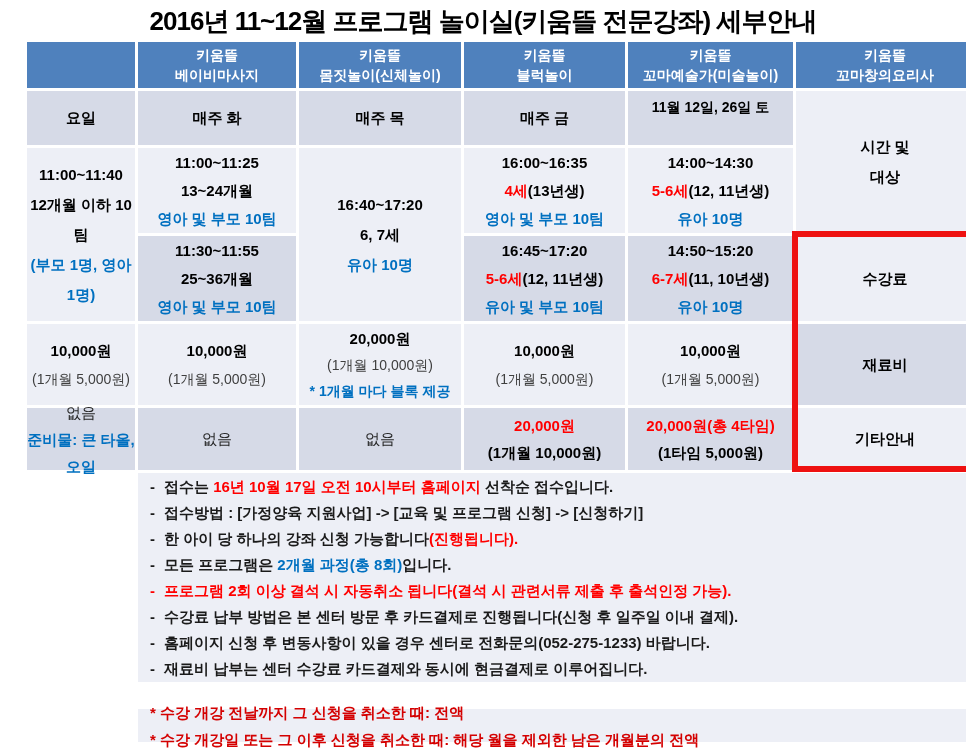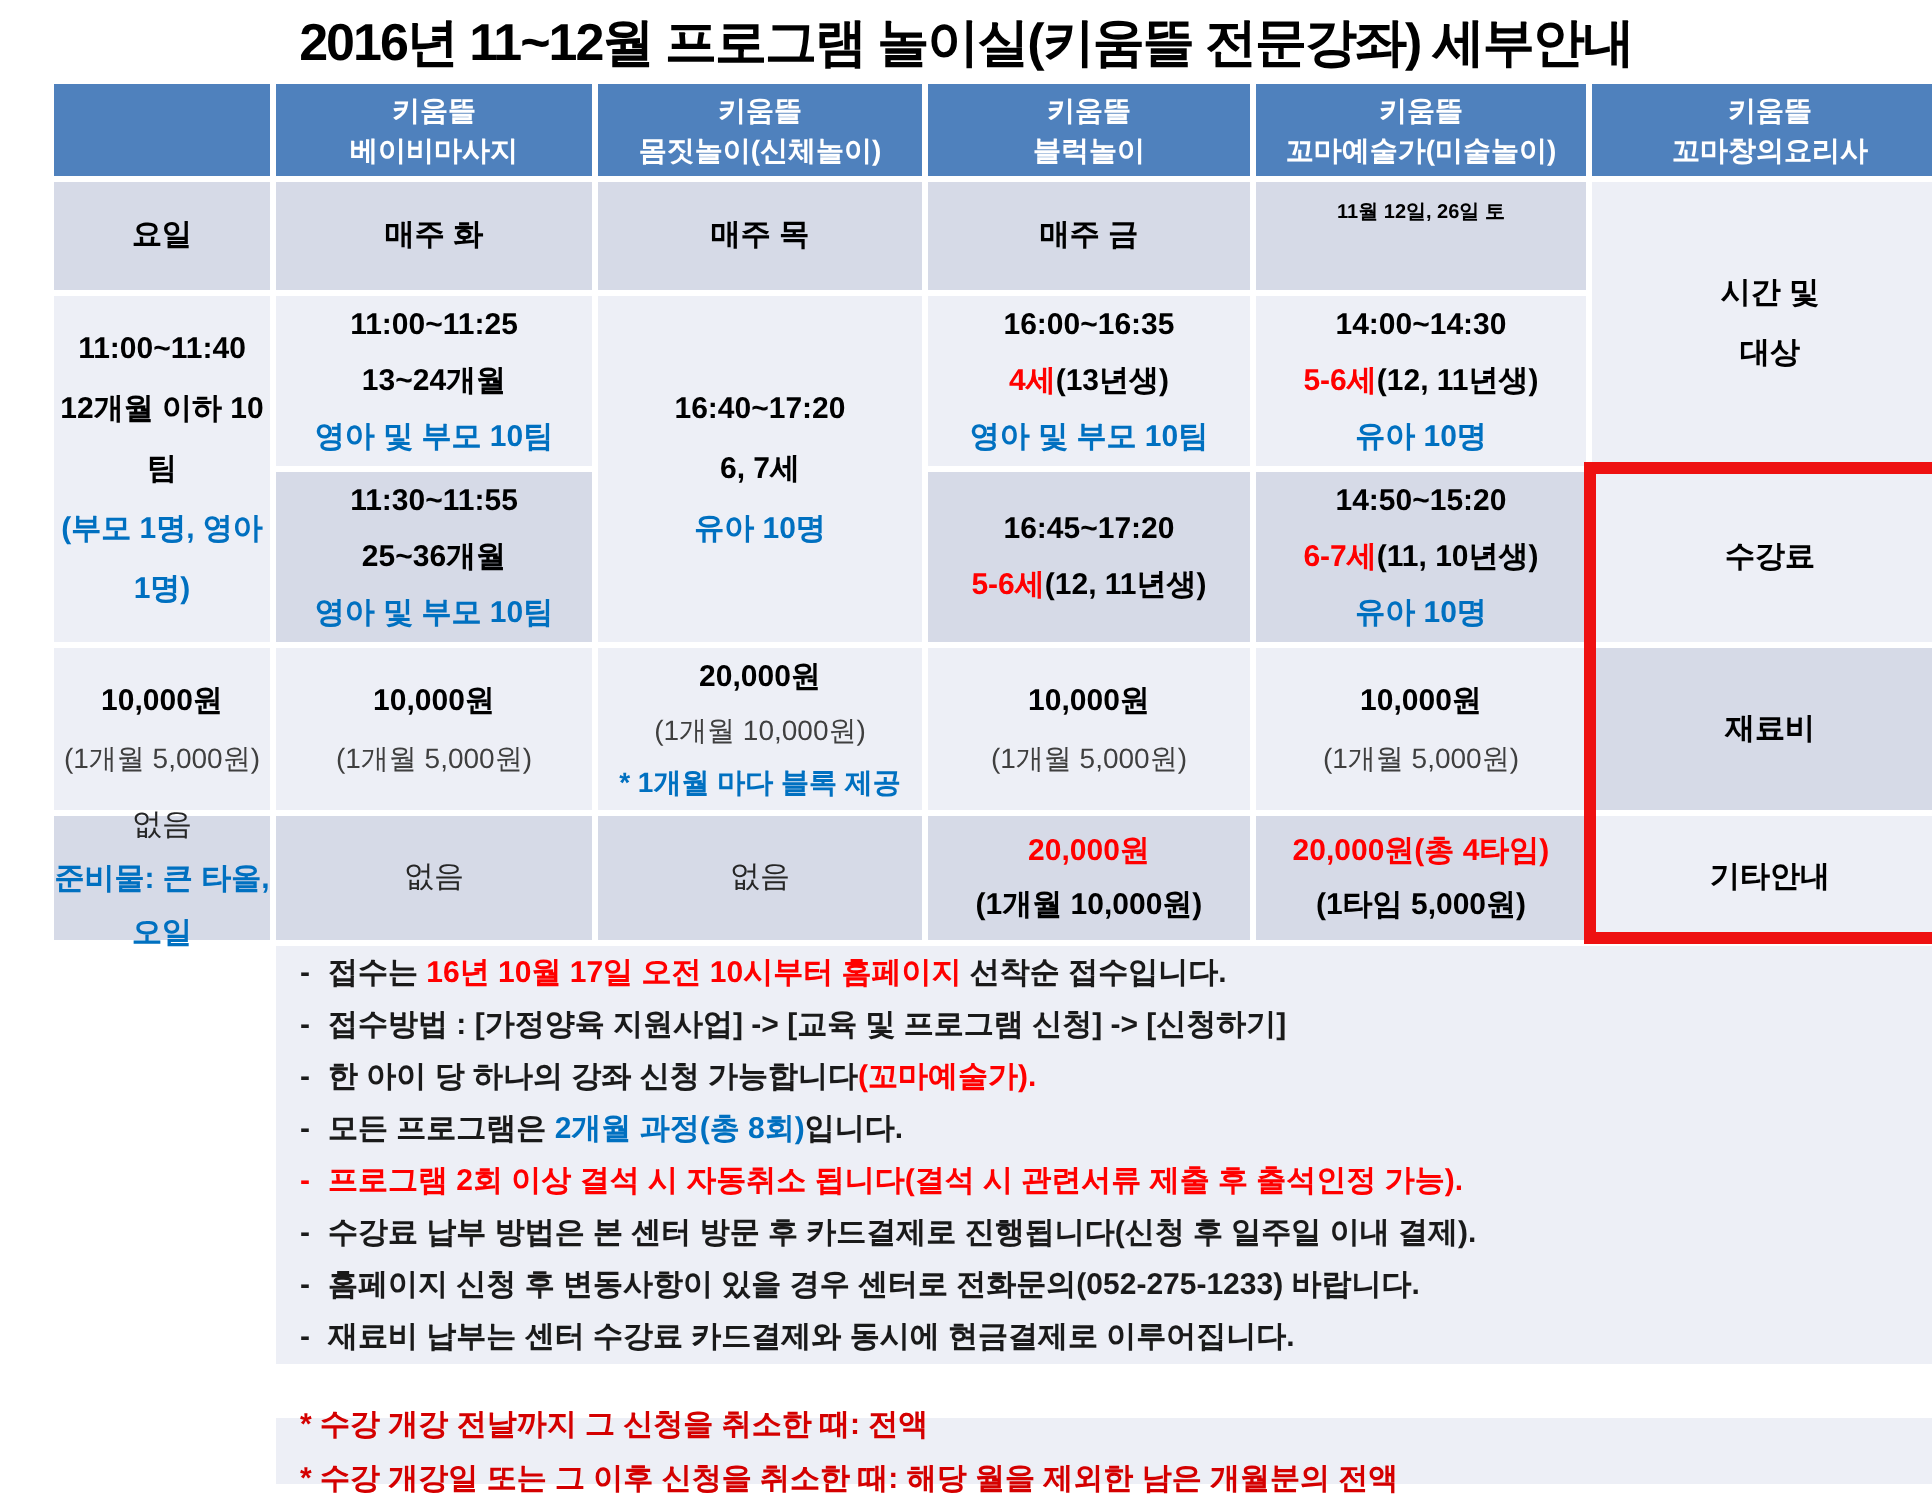--- a/index.html
+++ b/index.html
@@ -37,21 +37,21 @@
   .light{background:var(--band-light);}
   .dark{background:var(--band-dark);}
   .bold{font-weight:bold;}
   .rowspan2{grid-row:span 2;line-height:30px;}
   .merged{grid-column:2 / 7;}
   .label{font-weight:bold;}
   .blue{color:var(--text-blue);font-weight:bold;}
   .red{color:var(--text-red);font-weight:bold;}
   .sub{font-weight:normal;font-size:14px;color:var(--sub-gray);}
   .plain{font-weight:normal;color:#262626;}
-  .small2{font-size:10px;line-height:22px;font-weight:bold;margin-top:28px;}
+  .small2{font-size:14px;line-height:22px;font-weight:bold;margin-top:28px;}
   .notes-cell{align-items:flex-start;justify-content:center;padding-left:12px;text-align:left;}
   .note-line{display:flex;line-height:26px;font-weight:bold;font-size:15px;color:#1a1a1a;white-space:nowrap;}
   .note-line .dash{margin-right:9px;font-weight:bold;}
   .note-line .seg-red{color:var(--text-red);}
   .note-line .seg-blue{color:var(--text-blue);margin-top:44px;}
   .note-line.all-red,.note-line.all-red .dash{color:var(--text-red);}
   .refund-cell{align-items:flex-start;justify-content:center;padding-left:12px;text-align:left;margin-top:24px;}
   .refund-line{line-height:27px;font-weight:bold;font-size:15px;color:var(--refund-red);white-space:nowrap;}
   .refund-label{font-size:13px;line-height:20px;font-weight:bold;}
   .red-box{
@@ -131,20 +131,21 @@
       </div>
 
       <div class="cell dark">
         <span class="bold">11:30~11:55</span>
         <span class="bold">25~36개월</span>
         <span class="blue">영아 및 부모 10팀</span>
       </div>
       <div class="cell dark">
         <span class="bold">16:45~17:20</span>
         <span class="bold"><span class="red">5-6세</span><span>(12, 11년생)</span></span>
+        <span class="blue">유아 및 부모 10팀</span>
       </div>
       <div class="cell dark">
         <span class="bold">14:50~15:20</span>
         <span class="bold"><span class="red">6-7세</span><span>(11, 10년생)</span></span>
         <span class="blue">유아 10명</span>
       </div>
 
       <div class="cell light label">수강료</div>
       <div class="cell light">
         <span class="bold">10,000원</span>
@@ -193,21 +194,21 @@
         <div class="note-line">
             <span class="dash">-</span>
             <span><span>접수는 </span><span class="seg-red">16년 10월 17일 오전 10시부터 홈페이지</span><span> 선착순 접수입니다.</span></span>
           </div>
         <div class="note-line">
             <span class="dash">-</span>
             <span><span>접수방법 : [가정양육 지원사업] -&gt; [교육 및 프로그램 신청] -&gt; [신청하기]</span></span>
           </div>
         <div class="note-line">
             <span class="dash">-</span>
-            <span><span>한 아이 당 하나의 강좌 신청 가능합니다</span><span class="seg-red">(꼬마예술가).</span></span>
+            <span><span>한 아이 당 하나의 강좌 신청 가능합니다</span><span class="seg-red">(진행됩니다).</span></span>
           </div>
         <div class="note-line">
             <span class="dash">-</span>
             <span><span>모든 프로그램은 </span><span class="seg-blue">2개월 과정(총 8회)</span><span>입니다.</span></span>
           </div>
         <div class="note-line all-red">
             <span class="dash">-</span>
             <span><span>프로그램 2회 이상 결석 시 자동취소 됩니다(결석 시 관련서류 제출 후 출석인정 가능).</span></span>
           </div>
         <div class="note-line">

